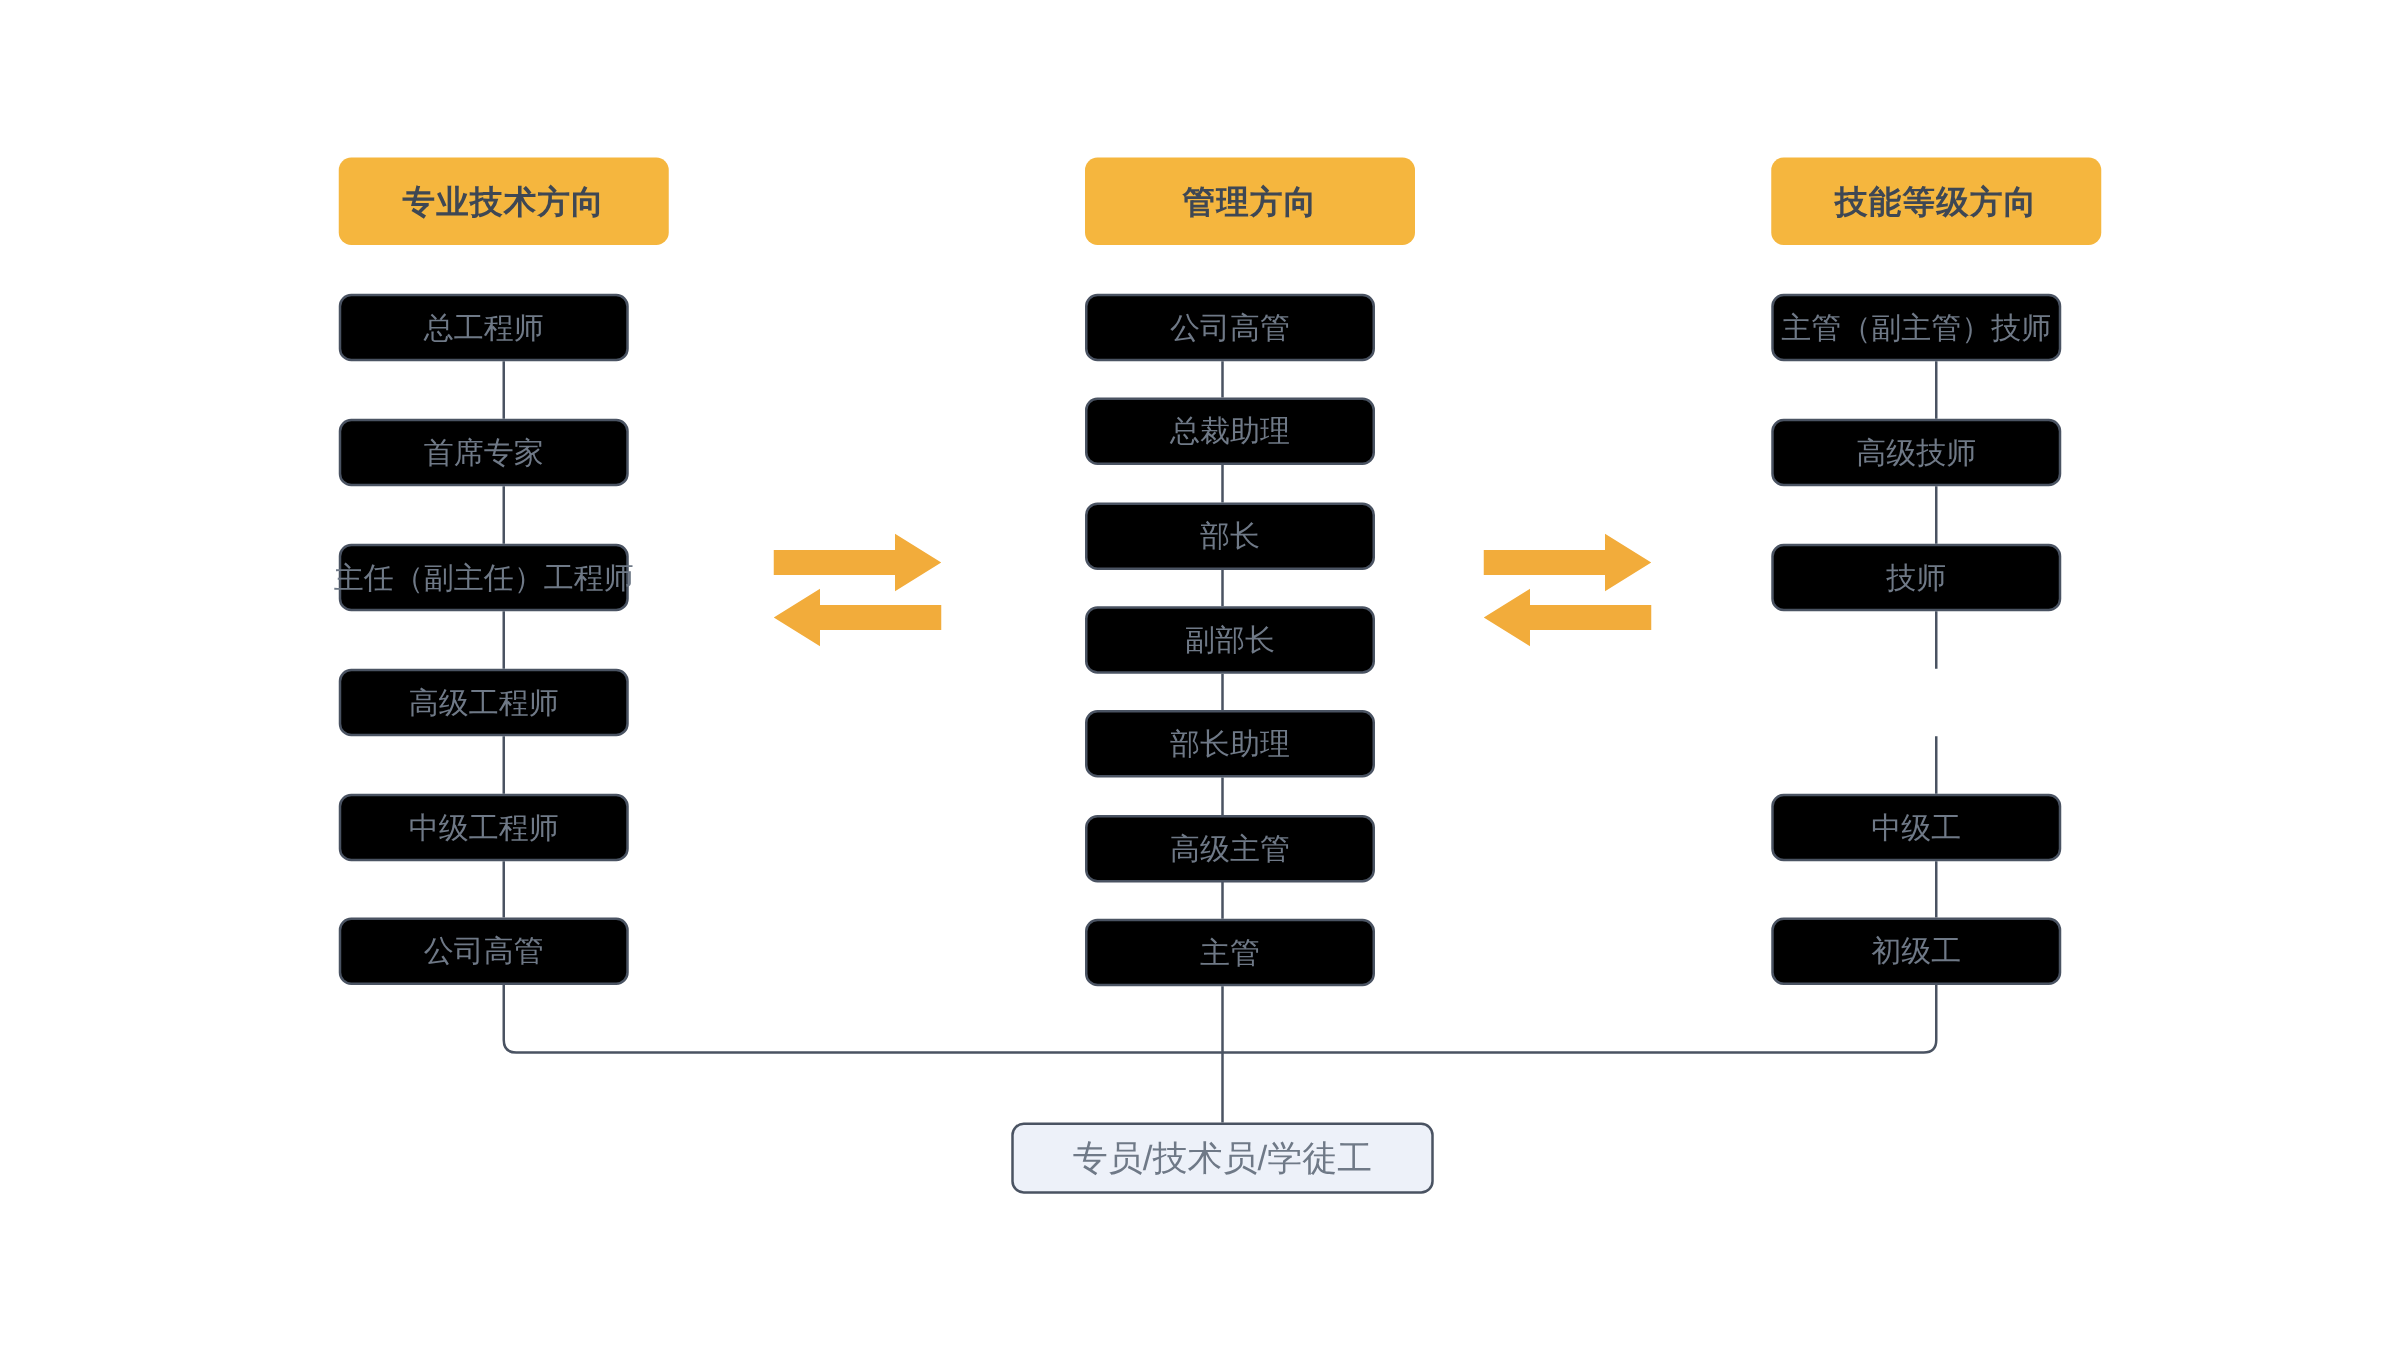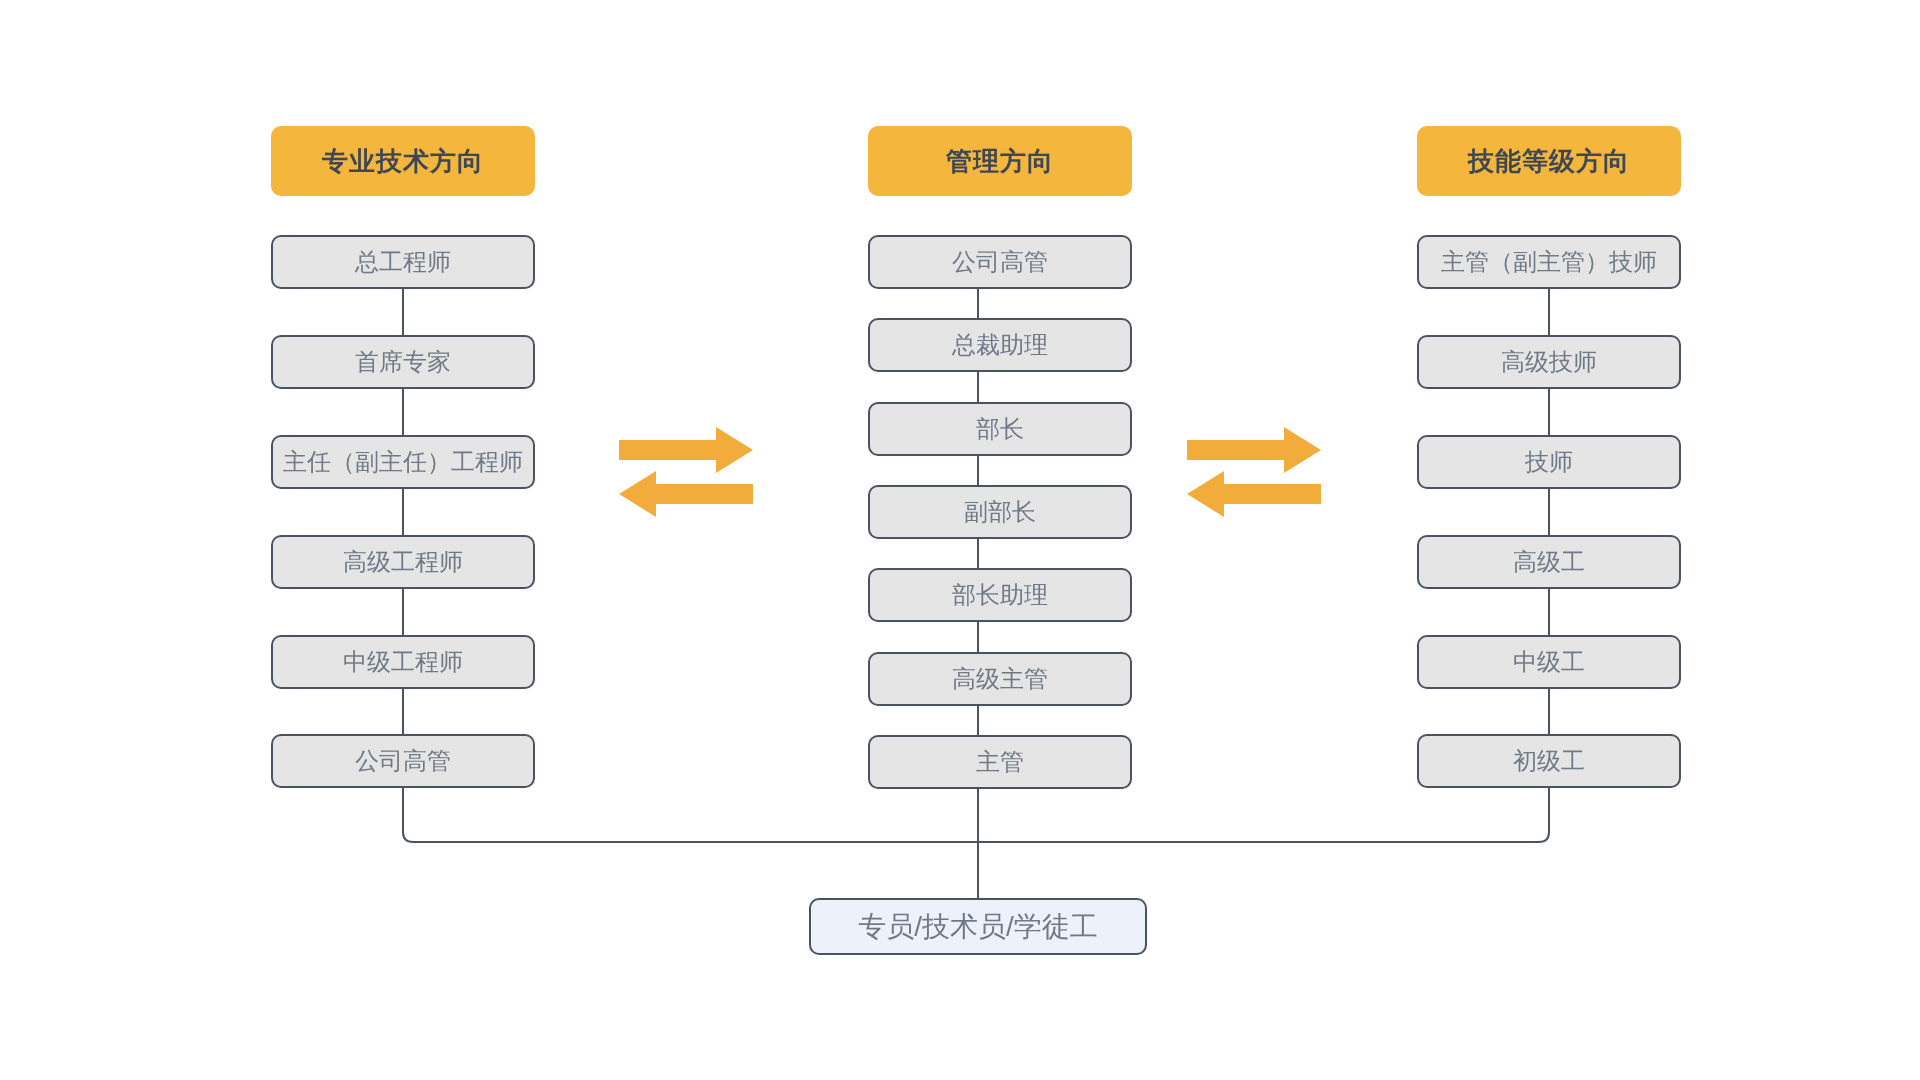--- a/index.html
+++ b/index.html
@@ -28,23 +28,23 @@
     font-size: 26px;
     font-weight: bold;
     display: flex;
     align-items: center;
     justify-content: center;
     letter-spacing: 1px;
     box-sizing: border-box;
   }
   .level-box {
     position: absolute;
-    width: 264px;
+    width: 232px;
     height: 54px;
-    background: #e5e5e5;
+    background: #000000;
     border: 2px solid #4A5362;
     border-radius: 10px;
     color: #6F7987;
     font-size: 24px;
     display: flex;
     align-items: center;
     justify-content: center;
     box-sizing: border-box;
     white-space: nowrap;
     text-align: center;
@@ -122,19 +122,18 @@
   <div class="level-box c2 m2">部长</div>
   <div class="level-box c2 m3">副部长</div>
   <div class="level-box c2 m4">部长助理</div>
   <div class="level-box c2 m5">高级主管</div>
   <div class="level-box c2 m6">主管</div>
 
   <div class="col-header c3 hdr">技能等级方向</div>
   <div class="level-box c3 r0">主管（副主管）技师</div>
   <div class="level-box c3 r1">高级技师</div>
   <div class="level-box c3 r2">技师</div>
-  <div class="level-box c3 r3">高级工</div>
   <div class="level-box c3 r4">中级工</div>
   <div class="level-box c3 r5">初级工</div>
 
   <div class="base-box">专员/技术员/学徒工</div>
 
 </div>
 
 </body></html>

